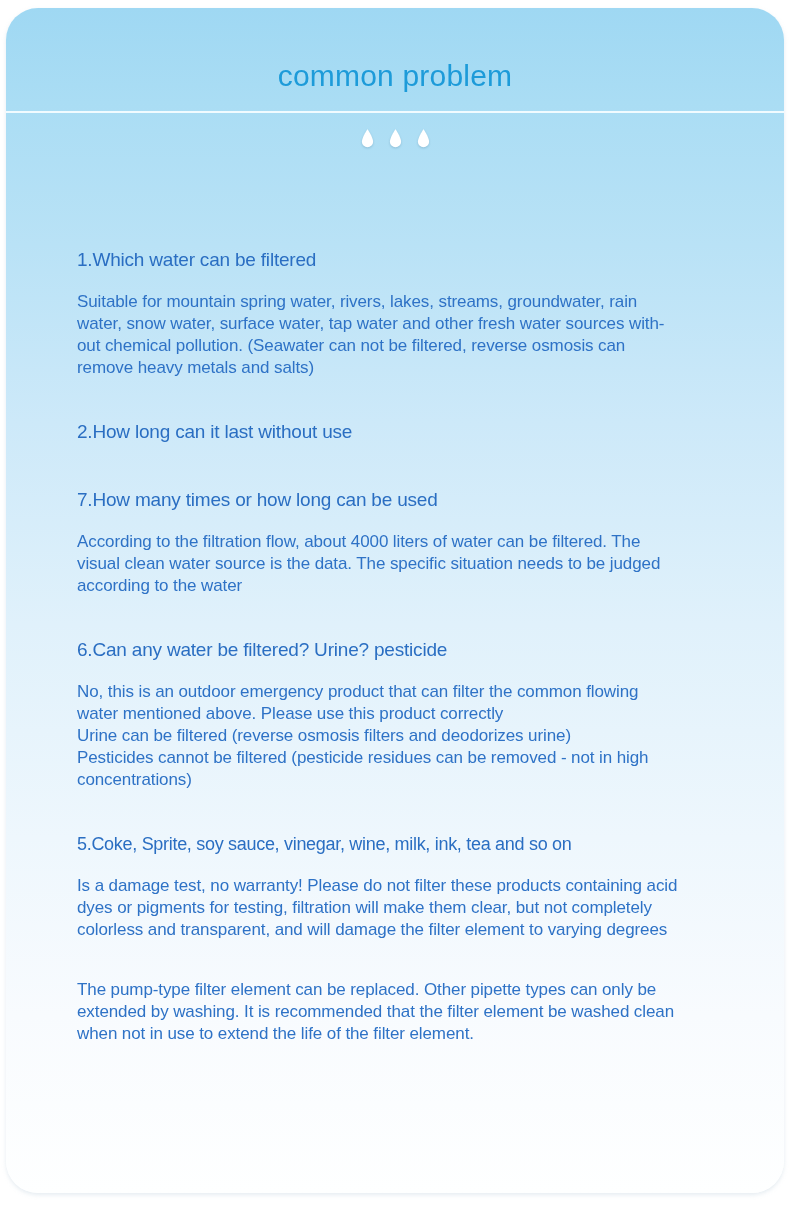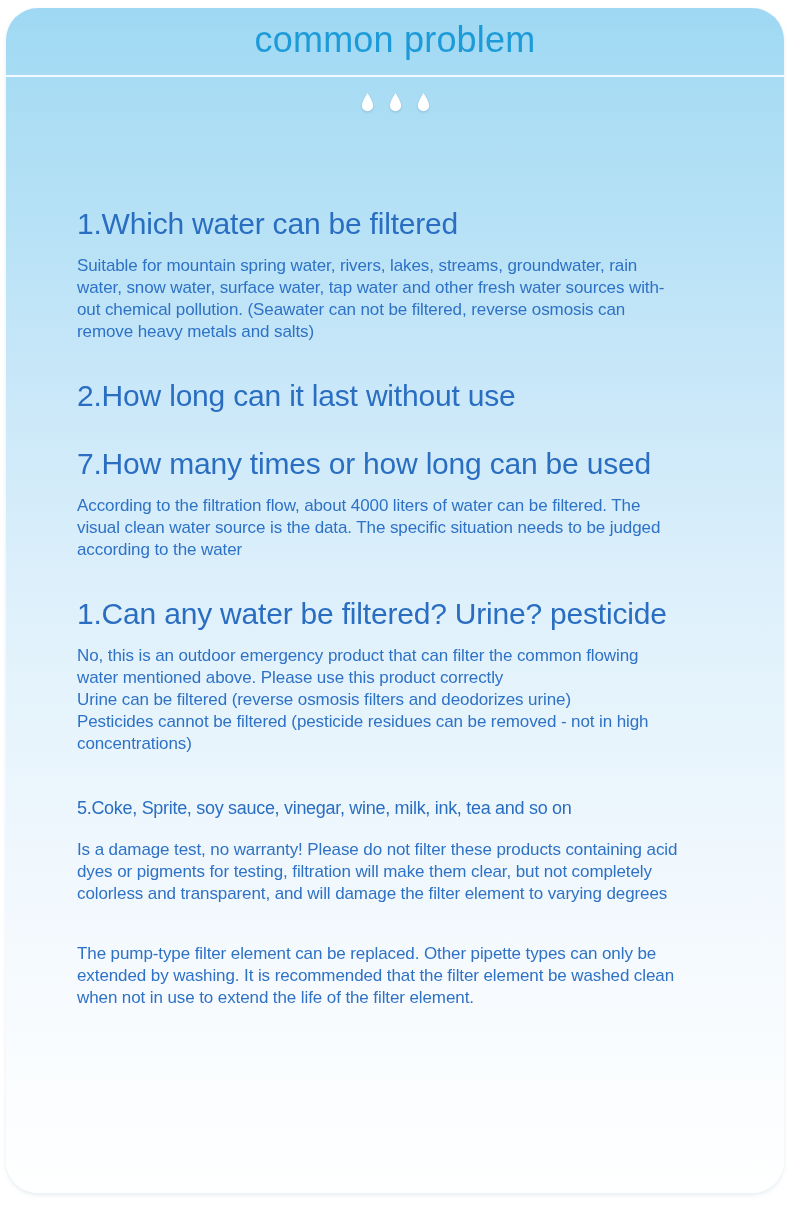--- a/index.html
+++ b/index.html
@@ -28,23 +28,23 @@
       #aaddf4 8%,
       #b9e2f6 20%,
       #cde9f9 35%,
       #e0f1fb 52%,
       #eef7fd 70%,
       #f8fbfe 85%,
       var(--card_bottom) 100%);
     box-shadow: 0 2px 4px rgba(180,200,215,0.35);
   }
   .page-title {
-    margin: 16px 0 0;
+    margin: 52px 0 0;
     text-align: center;
-    font-size: 36px;
+    font-size: 30px;
     line-height: 31px;
     font-weight: 400;
     color: var(--title);
     letter-spacing: 0.2px;
   }
   .divider-line {
     border: none;
     height: 2px;
     margin: 20px 0 0;
     background: var(--divider);
@@ -61,21 +61,21 @@
     width: 15px; height: 21px;
     filter: drop-shadow(0 1px 1px rgba(90,140,170,0.4));
   }
   .sections {
     margin-top: 95px;
     padding: 0 14px 0 71px;
   }
   .faq-section { margin: 0 0 38px; }
   .faq-heading {
     margin: 0 0 16px;
-    font-size: 30px;
+    font-size: 19px;
     line-height: 30px;
     font-weight: 400;
     color: var(--heading);
     letter-spacing: -0.2px;
     white-space: nowrap;
   }
   .faq-heading.long {
     font-size: 18px;
     letter-spacing: -0.3px;
   }
@@ -130,21 +130,21 @@
     </section>
 
     <section class="faq-section">
       <h2 class="faq-heading">7.How many times or how long can be used</h2>
       <p class="faq-body">According to the filtration flow, about 4000 liters of water can be filtered. The
 visual clean water source is the data. The specific situation needs to be judged
 according to the water</p>
     </section>
 
     <section class="faq-section">
-      <h2 class="faq-heading">1.Can any water be filtered? Urine? pesticide</h2>
+      <h2 class="faq-heading">6.Can any water be filtered? Urine? pesticide</h2>
       <p class="faq-body">No, this is an outdoor emergency product that can filter the common flowing
 water mentioned above. Please use this product correctly
 Urine can be filtered (reverse osmosis filters and deodorizes urine)
 Pesticides cannot be filtered (pesticide residues can be removed - not in high
 concentrations)</p>
     </section>
 
     <section class="faq-section">
       <h2 class="faq-heading long">5.Coke, Sprite, soy sauce, vinegar, wine, milk, ink, tea and so on</h2>
       <p class="faq-body">Is a damage test, no warranty! Please do not filter these products containing acid

